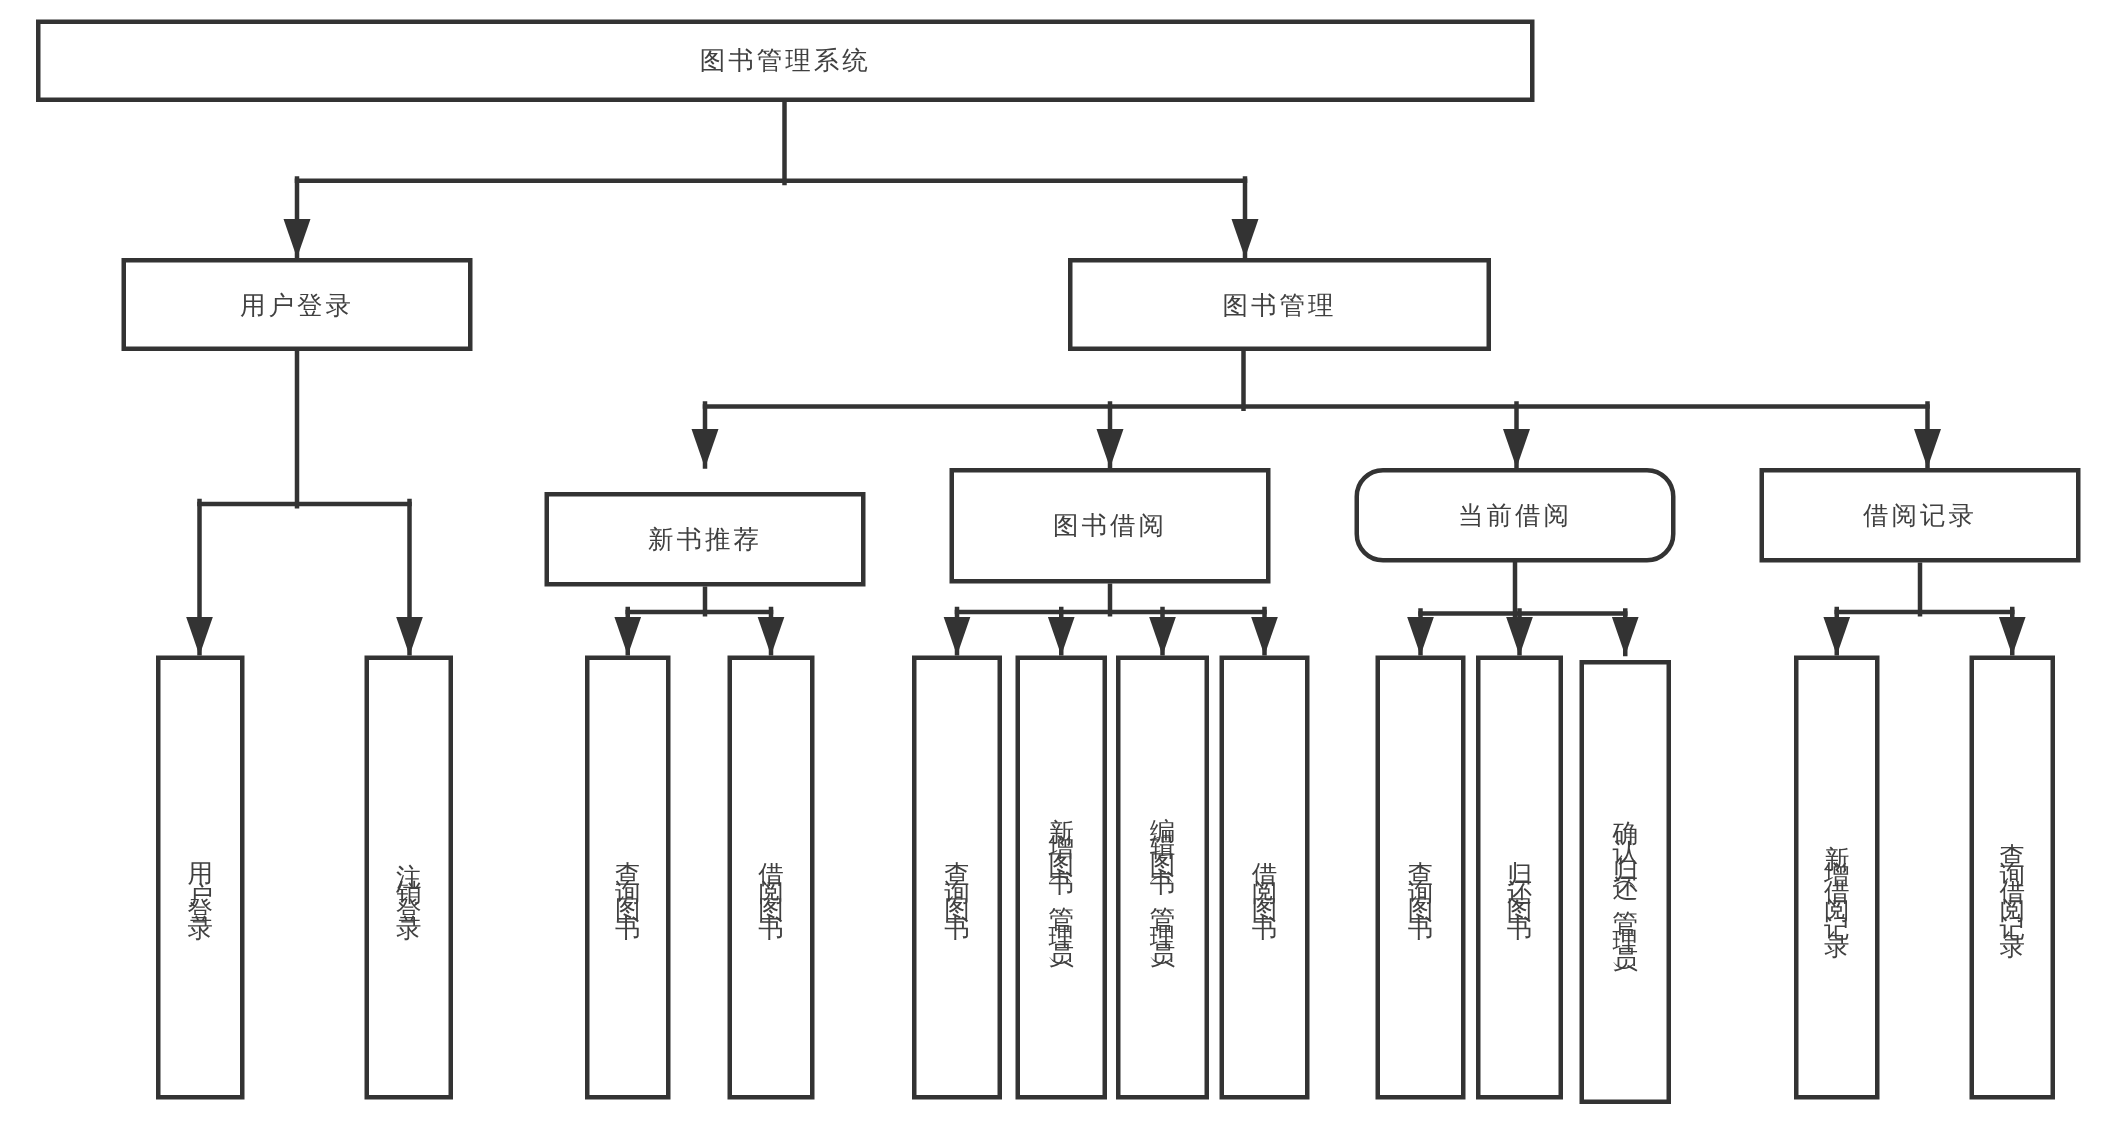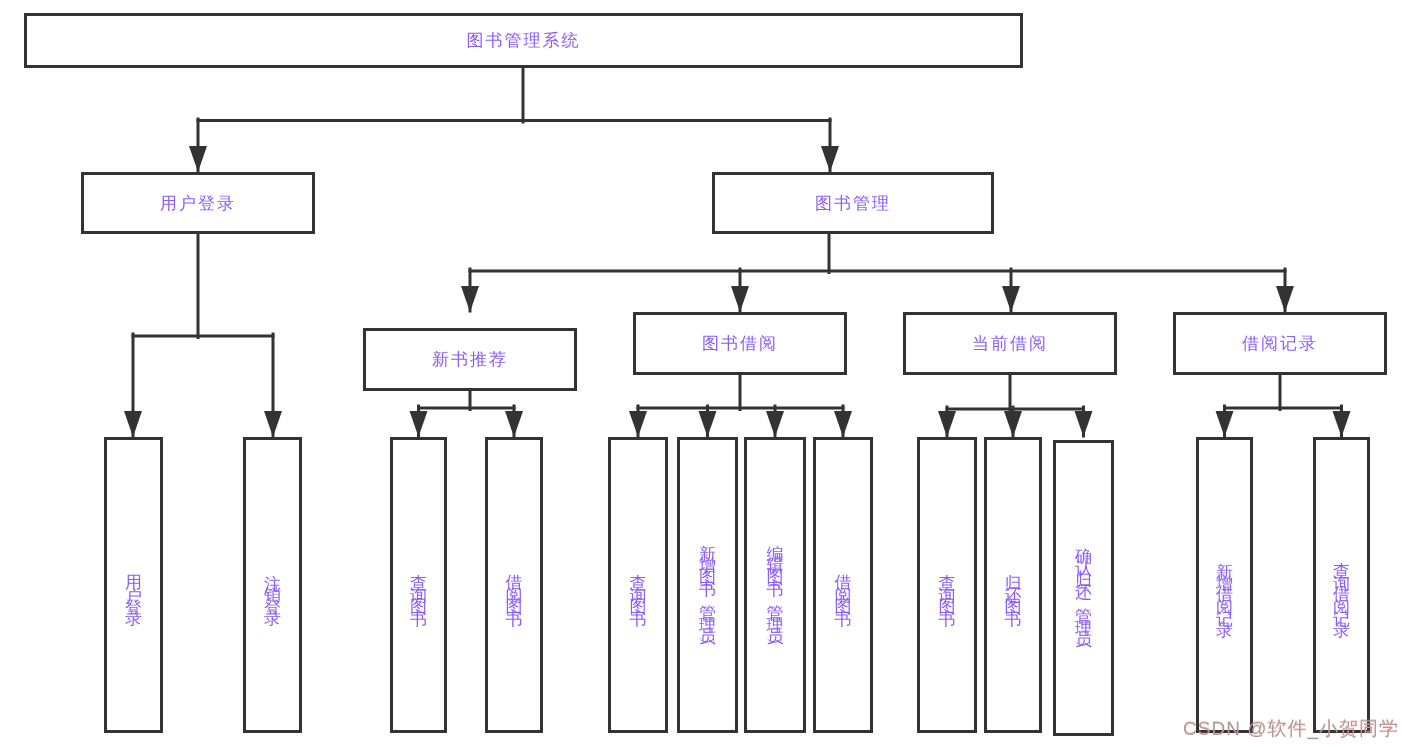--- a/index.html
+++ b/index.html
@@ -13,21 +13,21 @@
   }
   svg.lines { position: absolute; left: 0; top: 0; }
   .box {
     position: absolute;
     box-sizing: border-box;
     border: 3px solid #333333;
     background: #ffffff;
     display: flex;
     align-items: center;
     justify-content: center;
-    color: #8b5cf6;
+    color: #404040;
     font-size: 17px;
   }
   .htext {
     letter-spacing: 2px;
     white-space: nowrap;
     line-height: 1;
   }
   .vtext {
     writing-mode: vertical-rl;
     text-orientation: mixed;
@@ -108,24 +108,24 @@
   <div class="box" style="left:81px; top:172px; width:234px; height:62px;">
     <span class="htext">用户登录</span>
   </div>
   <div class="box" style="left:712px; top:172px; width:282px; height:62px;justify-content:center;">
     <span class="htext">图书管理</span>
   </div>
 
   <div class="box" style="left:363px; top:312px; width:214px; height:63px;margin-top:16px;">
     <span class="htext">新书推荐</span>
   </div>
-  <div class="box" style="left:633px; top:312px; width:214px; height:63px;">
+  <div class="box" style="left:633px; top:312px; width:214px; height:77px;">
     <span class="htext">图书借阅</span>
   </div>
-  <div class="box" style="left:903px; top:312px; width:214px; height:63px;">
+  <div class="box" style="left:903px; top:312px; width:214px; height:63px;border-radius:19px;">
     <span class="htext">当前借阅</span>
   </div>
   <div class="box" style="left:1173px; top:312px; width:214px; height:63px;text-align:right;">
     <span class="htext">借阅记录</span>
   </div>
 
   <div class="box" style="left:104px; top:437px; width:59px; height:296px;">
     <span class="vtext">用户登录</span>
   </div>
   <div class="box" style="left:243px; top:437px; width:59px; height:296px;">
@@ -162,14 +162,13 @@
     <span class="vtext">确认归还（管理员）</span>
   </div>
 
   <div class="box" style="left:1196px; top:437px; width:57px; height:296px;">
     <span class="vtext">新增借阅记录</span>
   </div>
   <div class="box" style="left:1313px; top:437px; width:57px; height:296px;">
     <span class="vtext">查询借阅记录</span>
   </div>
 
-  <div class="watermark">CSDN @软件_小贺同学</div>
 </div>
 
 </body></html>

